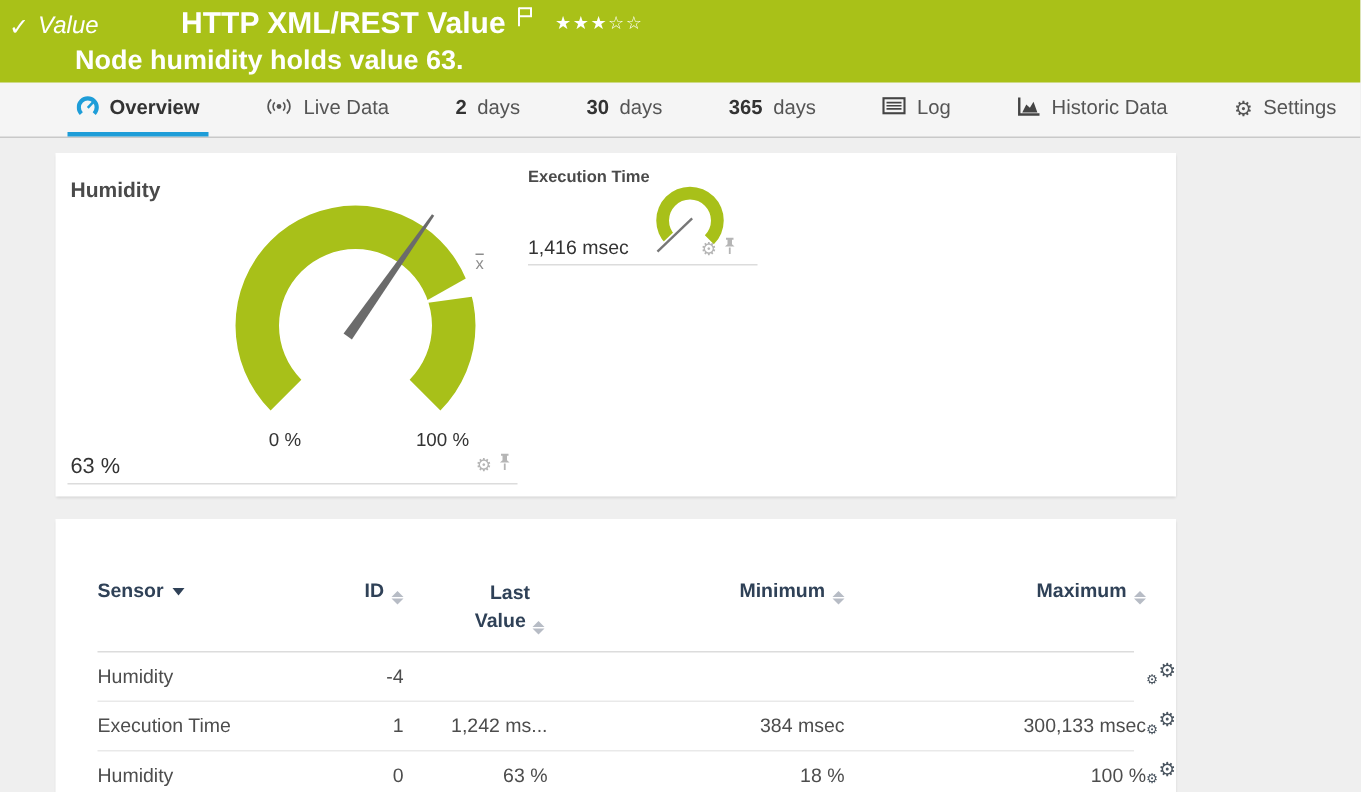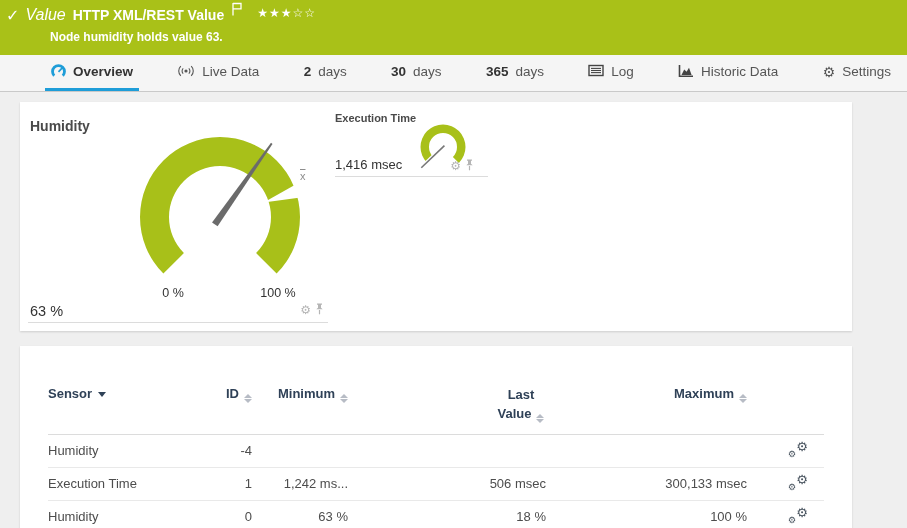--- a/index.html
+++ b/index.html
@@ -9,40 +9,40 @@
     font-family:"Liberation Sans","DejaVu Sans",sans-serif;
     color:#4d4d4d;
     position:relative;
   }
 
   
   .green-bar { height:55px; background:#a9c118; color:#fff; position:relative; }
   .gb-row1 { position:absolute; left:6px; top:5px; display:flex; align-items:baseline; white-space:nowrap; }
   .gb-check { font-size:16px; font-weight:bold; margin-right:6px; position:relative; top:1px; }
   .gb-kind { font-style:italic; font-size:16px; margin-right:7px; }
-  .gb-title { font-weight:bold; font-size:14px; }
+  .gb-title { font-weight:bold; font-size:20px;margin-left:48px; }
   .gb-flag { margin-left:6px; position:relative; top:-4px; }
   .gb-stars { margin-left:14px; font-size:12px; letter-spacing:1px; position:relative; top:-3px; cursor:pointer; }
-  .gb-sub { position:absolute; left:50px; top:30px; font-size:12px; font-weight:bold; }
+  .gb-sub { position:absolute; left:50px; top:30px; font-size:18px; font-weight:bold; }
 
   
   .tab-bar {
     height:37px; background:#f5f5f5; border-bottom:1px solid #c9c9c9;
     display:flex; justify-content:space-between; padding:0 10px 0 45px;
   }
   .tab {
     display:flex; align-items:center; gap:7px; font-size:13.5px; color:#555;
     padding:0 6px; cursor:pointer; border-bottom:3px solid transparent; white-space:nowrap;
   }
   .tab.active { border-bottom-color:#1e9dd8; color:#333; font-weight:bold; }
   .tab .num { font-weight:bold; color:#333; }
   .tab .glyph { font-size:14px; color:#555; line-height:1; }
 
   
-  .card { background:#fff; margin-left:20px; width:832px; box-shadow:0 1px 2px rgba(0,0,0,.14); }
+  .card { background:#fff; margin-left:37px; width:747px; box-shadow:0 1px 2px rgba(0,0,0,.14); }
   .card1 { margin-top:10px; height:229px; position:relative; }
   .card2 { margin-top:15px; height:200px; padding:40px 28px 0; }
 
   
   .hum-widget { position:absolute; left:8px; top:8px; width:300px; height:213px; border-bottom:1px solid #dcdcdc; }
   .hum-title { position:absolute; left:2px; top:8px; font-size:14px; font-weight:bold; color:#4a4a4a; }
   .hum-gauge { position:absolute; left:92px; top:12px; }
   .scale-label { position:absolute; font-size:12.5px; color:#333; width:60px; text-align:center; }
   .scale-min { left:115px; top:176px; }
   .scale-max { left:220px; top:176px; }
@@ -222,31 +222,31 @@
     <div class="tr thead">
       <div class="th">
         <span>Sensor</span><span class="caret"></span>
       </div>
       <div class="th r">
         <span>ID</span><span class="sort">
             <i class="up"></i>
             <i class="down"></i>
           </span>
       </div>
+      <div class="th lastval-head">
+        <span class="wrapbox"><span>Last Value</span><span class="sort">
+              <i class="up"></i>
+              <i class="down"></i>
+            </span></span>
+      </div>
       <div class="th r">
         <span>Minimum</span><span class="sort">
             <i class="up"></i>
             <i class="down"></i>
           </span>
-      </div>
-      <div class="th lastval-head">
-        <span class="wrapbox"><span>Last Value</span><span class="sort">
-              <i class="up"></i>
-              <i class="down"></i>
-            </span></span>
       </div>
       <div class="th r">
         <span>Maximum</span><span class="sort">
             <i class="up"></i>
             <i class="down"></i>
           </span>
       </div>
       <div class="th"></div>
     </div>
 
@@ -256,21 +256,21 @@
       <div class="td r"></div>
       <div class="td r"></div>
       <div class="td r"></div>
       <div class="td actions"><span class="gears-icon"><span class="g-big">⚙</span><span class="g-small">⚙</span></span></div>
     </div>
 
     <div class="tr row">
       <div class="td">Execution Time</div>
       <div class="td r">1</div>
       <div class="td r">1,242 ms...</div>
-      <div class="td r">506 msec</div>
+      <div class="td r">384 msec</div>
       <div class="td r">300,133 msec</div>
       <div class="td actions"><span class="gears-icon"><span class="g-big">⚙</span><span class="g-small">⚙</span></span></div>
     </div>
 
     <div class="tr row">
       <div class="td">Humidity</div>
       <div class="td r">0</div>
       <div class="td r">63 %</div>
       <div class="td r">18 %</div>
       <div class="td r">100 %</div>

